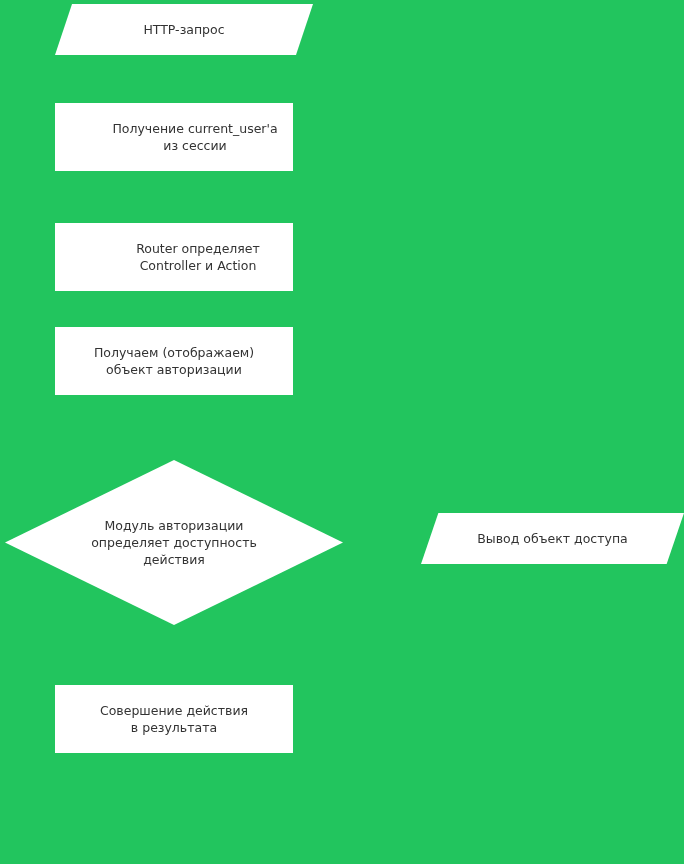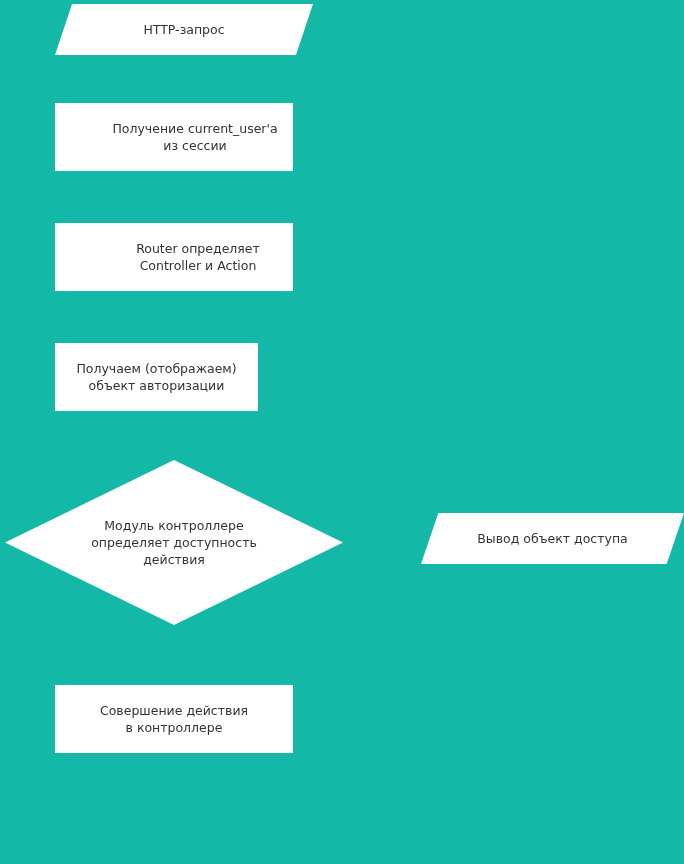--- a/index.html
+++ b/index.html
@@ -13,21 +13,21 @@
     position: relative;
     overflow: hidden;
     font-family: "DejaVu Sans", sans-serif;
   }
   #diagram-canvas {
     position: absolute;
     left: 0;
     top: 0;
     width: 684px;
     height: 864px;
-    background: #14b8a6;
+    background: #22c55e;
   }
   .node {
     position: absolute;
     display: flex;
     align-items: center;
     justify-content: center;
     text-align: center;
     color: #333333;
     font-size: 12.5px;
     line-height: 17px;
@@ -56,21 +56,21 @@
   .rectangle .shape-fill {
     clip-path: none;
   }
   
   .diamond .shape-fill {
     clip-path: polygon(50% 0%, 100% 50%, 50% 100%, 0% 50%);
   }
   .node-http-request   { left: 55px;  top: 4px;   width: 258px; height: 51px; }
   .node-get-user       { left: 55px;  top: 103px; width: 238px; height: 68px; padding-left: 42px; }
   .node-router         { left: 55px;  top: 223px; width: 238px; height: 68px; padding-left: 48px; }
-  .node-auth-object    { left: 55px;  top: 343px; width: 203px; height: 68px; }
+  .node-auth-object    { left: 55px;  top: 327px; width: 238px; height: 68px; }
   .node-auth-decision  { left: 5px;   top: 460px; width: 338px; height: 165px; }
   .node-access-error   { left: 421px; top: 513px; width: 263px; height: 51px; }
   .node-controller-act { left: 55px;  top: 685px; width: 238px; height: 68px; }
   .node-result-output  { left: 38px;  top: 810px; width: 258px; height: 51px; }
 </style>
 </head>
 <body>
 
 <div id="diagram-canvas">
 
@@ -92,30 +92,30 @@
   </div>
 
   <div class="node rectangle node-auth-object">
     <span class="shape-fill"></span>
     <span class="label">Получаем (отображаем)
 объект авторизации</span>
   </div>
 
   <div class="node diamond node-auth-decision">
     <span class="shape-fill"></span>
-    <span class="label">Модуль контроллере
+    <span class="label">Модуль авторизации
 определяет доступность
 действия</span>
   </div>
 
   <div class="node parallelogram node-access-error">
     <span class="shape-fill"></span>
     <span class="label">Вывод объект доступа</span>
   </div>
 
   <div class="node rectangle node-controller-act">
     <span class="shape-fill"></span>
     <span class="label">Совершение действия
-в контроллере</span>
+в результата</span>
   </div>
 
 
 </div>
 
 </body></html>

